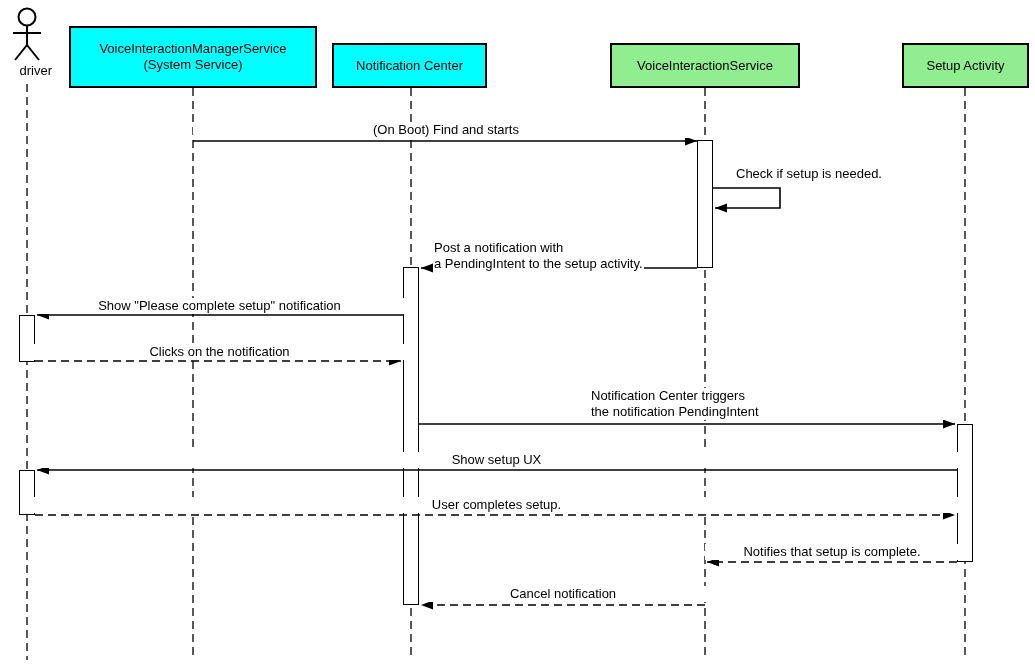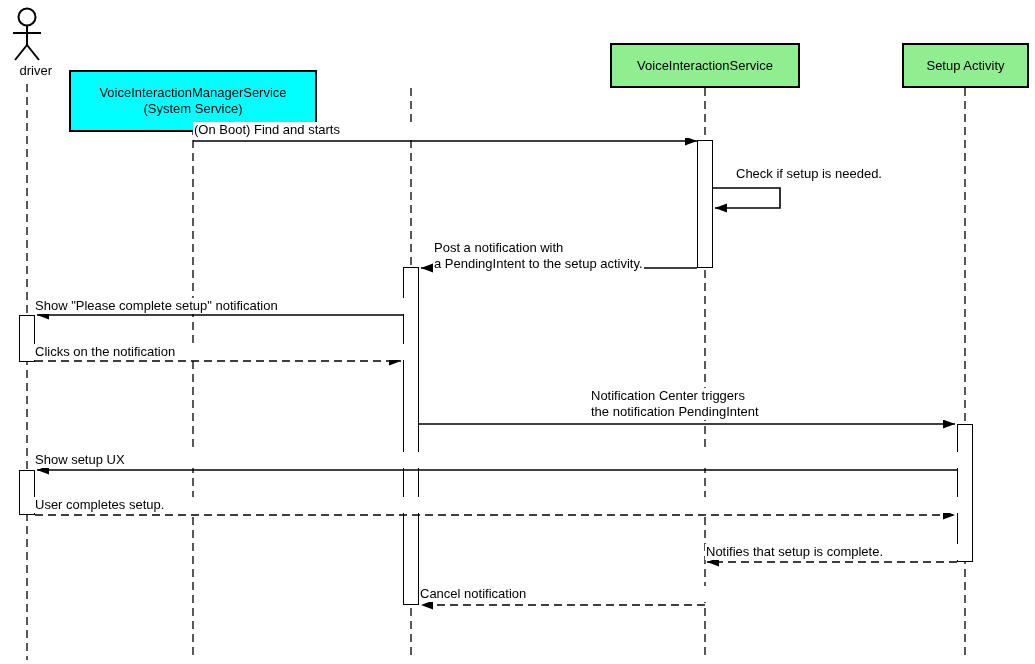--- a/index.html
+++ b/index.html
@@ -22,36 +22,36 @@
   #arrows{z-index:3;pointer-events:none;}
   .pbox{
     position:absolute;z-index:2;
     box-sizing:border-box;
     border:2px solid #000;
     display:flex;align-items:center;justify-content:center;
     text-align:center;
     font-size:13px;line-height:16px;
     white-space:pre-line;
   }
-  .pbox.cyan{background:var(--cyan);margin-top:44px;}
+  .pbox.cyan{background:var(--cyan);}
   .pbox.green{background:var(--green);text-align:right;}
   .bar{
     position:absolute;z-index:2;
     box-sizing:border-box;
     border:1.7px solid #000;
     background:#fff;
   }
   .mlabel{
     position:absolute;z-index:4;
     font-size:13px;line-height:16px;
     white-space:pre;
     background:var(--bg);
     padding:0 1px;
   }
-  .mlabel.center{text-align:left;}
+  .mlabel.center{text-align:center;}
   .actor-label{
     position:absolute;z-index:4;
     font-size:13px;line-height:16px;
     text-align:right;
   }
 </style>
 </head>
 <body>
 
 <div id="canvas">
@@ -62,20 +62,23 @@
       <line x1="193" y1="88" x2="193" y2="660"></line>
       <line x1="411" y1="88" x2="411" y2="660"></line>
       <line x1="705" y1="88" x2="705" y2="660"></line>
       <line x1="965" y1="88" x2="965" y2="660"></line>
     </g>
   </svg>
 
   <div class="pbox cyan" style="left:69px;top:26px;width:248px;height:62px">
     <span>VoiceInteractionManagerService
 (System Service)</span>
+  </div>
+  <div class="pbox cyan" style="left:332px;top:43px;width:155px;height:45px">
+    <span>Notification Center</span>
   </div>
   <div class="pbox green" style="left:610px;top:43px;width:190px;height:45px">
     <span>VoiceInteractionService</span>
   </div>
   <div class="pbox green" style="left:902px;top:43px;width:127px;height:45px">
     <span>Setup Activity</span>
   </div>
 
   <div class="bar" style="left:697px;top:140px;width:16px;height:128px"></div>
   <div class="bar" style="left:403px;top:267px;width:16px;height:338px"></div>

